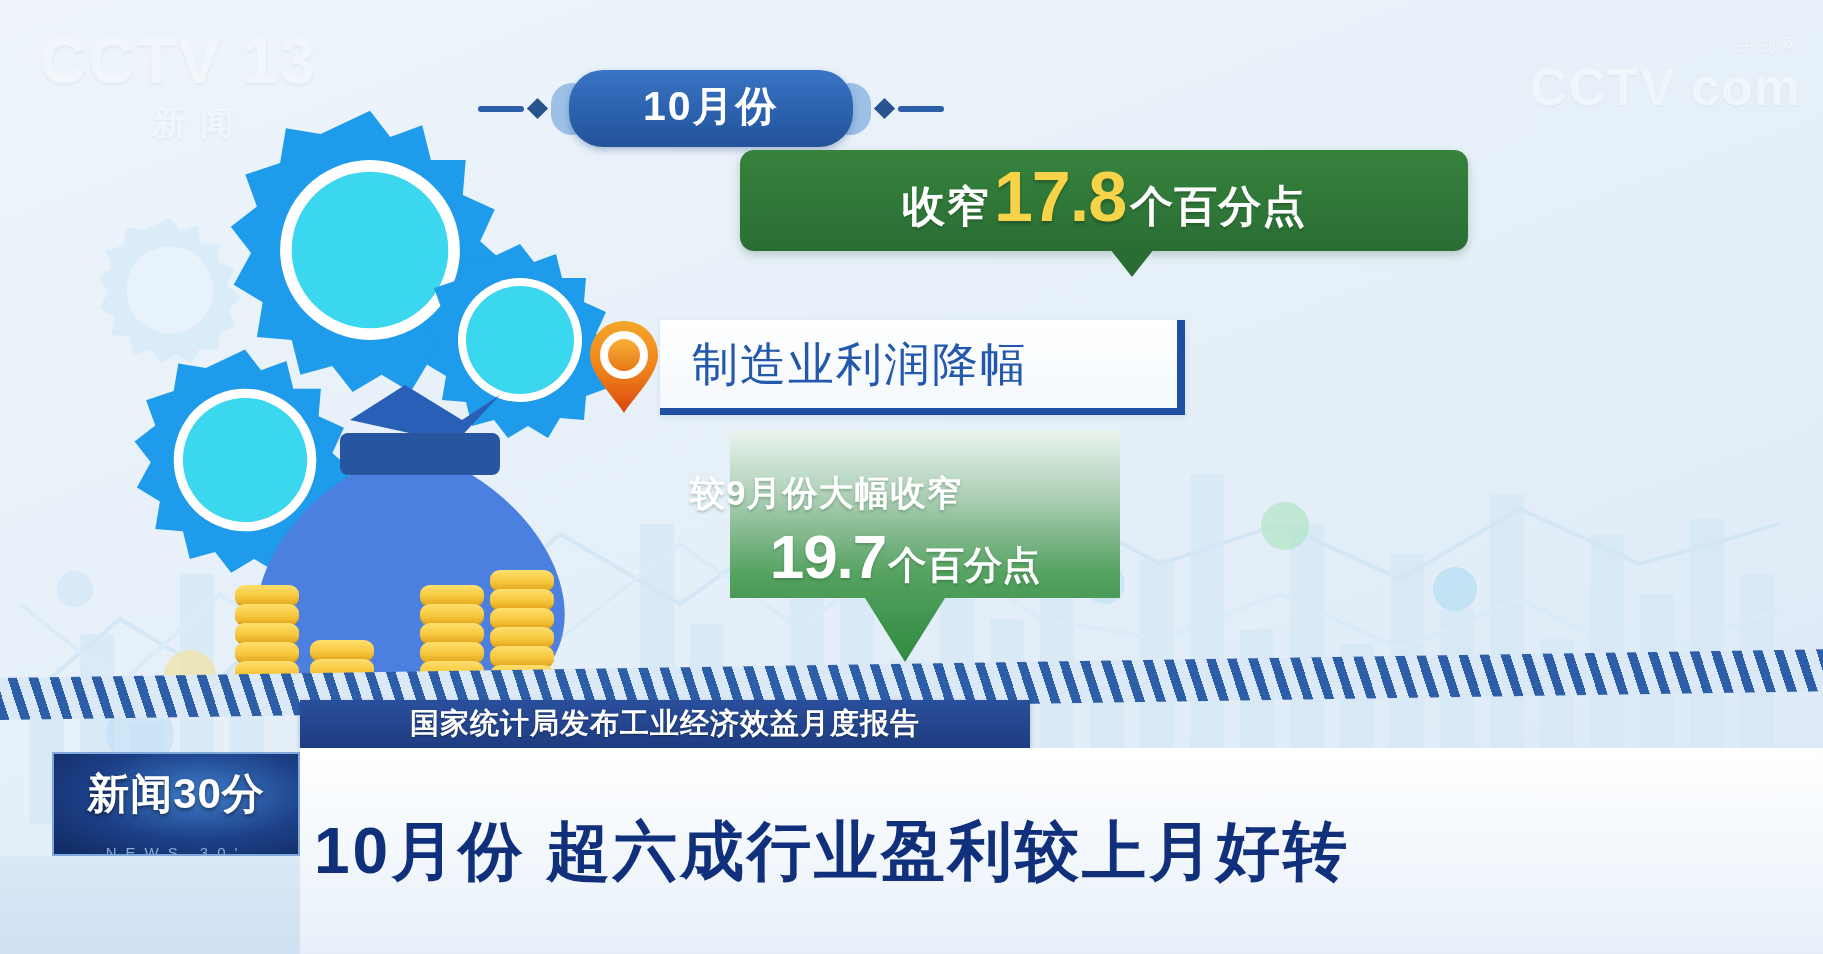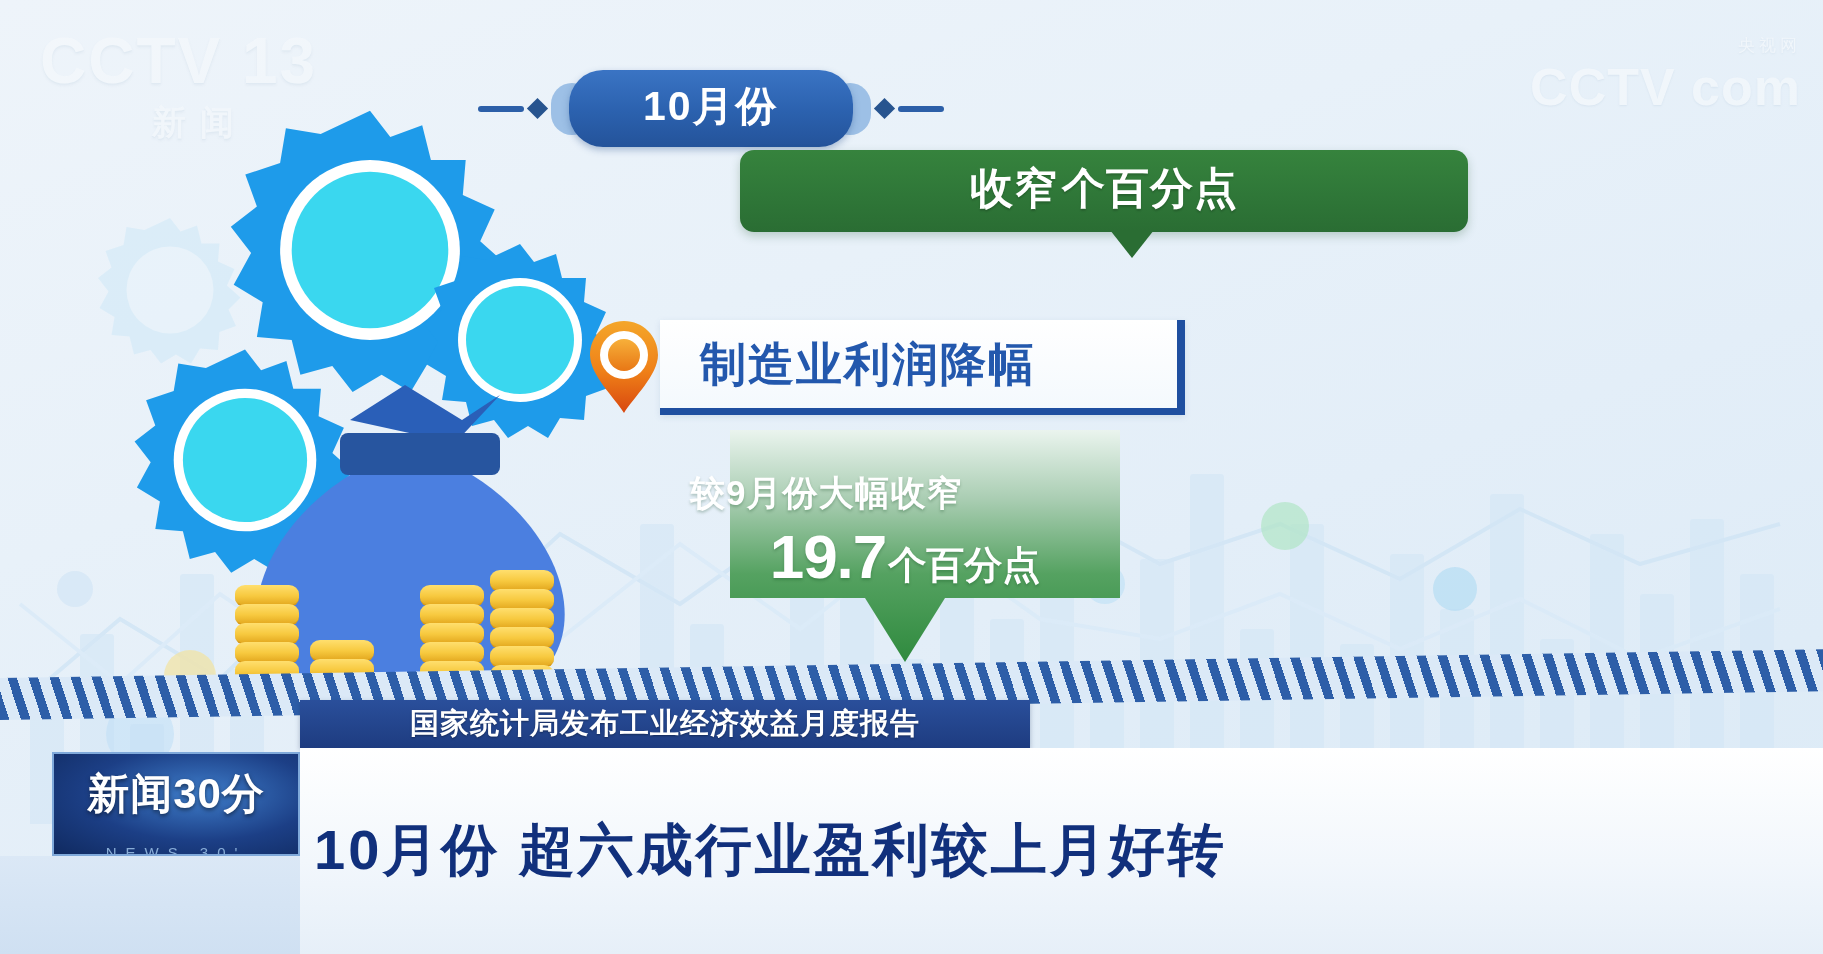--- a/index.html
+++ b/index.html
@@ -73,22 +73,22 @@
     border-left:22px solid transparent;border-right:22px solid transparent;border-top:28px solid #2a6d33;}
 
   
   .whitebox{
     position:absolute;left:660px;top:320px;width:525px;height:88px;
     background:linear-gradient(180deg,#ffffff 0%,#f4f9fd 100%);
     border-bottom:7px solid #1f4fa0;
     box-shadow:0 2px 6px rgba(110,140,175,.18);
   }
   .whitebox .wtxt{
-    color:#2358ad;font-size:46px;font-weight:bold;letter-spacing:2px;
-    line-height:88px;padding-left:40px;white-space:nowrap;
+    color:#2358ad;font-size:46px;font-weight:normal;letter-spacing:2px;
+    line-height:88px;padding-left:32px;white-space:nowrap;
   }
   .whitebox .rbar{position:absolute;right:0;top:0;width:8px;height:88px;background:#1f4fa0;}
   .pin{position:absolute;left:585px;top:318px;width:78px;height:98px;}
 
   
   .arrowbox{position:absolute;left:690px;top:430px;width:430px;height:235px;}
   .arrowbox .atxt{position:absolute;left:0;top:0;width:430px;text-align:left;}
   .arrowbox .a1{color:#fff;font-size:35px;font-weight:bold;margin-top:40px;letter-spacing:1px;
     text-shadow:0 2px 3px rgba(0,60,20,.25);}
   .arrowbox .a2{color:#fff;font-weight:bold;margin-top:4px;
@@ -109,21 +109,21 @@
     display:flex;align-items:center;justify-content:center;
     box-shadow:0 2px 5px rgba(20,40,90,.3);
   }
   .lt-ribbon span{color:#fff;font-size:29px;font-weight:bold;letter-spacing:1px;
     text-shadow:0 1px 2px rgba(0,0,0,.35);}
   .lt-main{
     position:absolute;left:300px;top:748px;width:1523px;height:206px;
     background:linear-gradient(180deg,#ffffff 0%,#f2f7fc 55%,#e6eff8 100%);
     display:flex;align-items:center;
   }
-  .lt-main span{color:#11307c;font-size:56px;font-weight:bold;letter-spacing:3px;padding-left:14px;}
+  .lt-main span{color:#11307c;font-size:64px;font-weight:bold;letter-spacing:3px;padding-left:14px;}
   .lt-logo{
     position:absolute;left:52px;top:752px;width:248px;height:104px;
     background:radial-gradient(ellipse at 60% 40%,#3f7ecb 0%,#1c3f86 55%,#102a60 100%);
     border:2px solid #7fa9da;box-sizing:border-box;overflow:hidden;
   }
   .lt-logo .cn{color:#fff;font-size:42px;font-weight:bold;text-align:center;margin-top:12px;
     letter-spacing:1px;text-shadow:0 2px 4px rgba(0,0,0,.5);}
   .lt-logo .en{color:#9cc2e8;font-size:15px;text-align:center;letter-spacing:9px;margin-top:22px;opacity:.85;}
   .lt-leftfill{position:absolute;left:0;top:856px;width:300px;height:98px;
     background:linear-gradient(180deg,#dbe8f6 0%,#cfe0f2 100%);}
@@ -254,20 +254,21 @@
     <div class="pill-cap"></div>
     <div class="pill">10月份</div>
     <div class="pill-cap-r"></div>
     <div class="deco-diamond"></div>
     <div class="deco-dash"></div>
   </div>
 
   <div class="greenbox">
     <div class="l2">
       <span>收窄</span>
+      <span class="num">17.8</span>
       <span>个百分点</span>
     </div>
     <div class="greentail"></div>
   </div>
 
   <div class="pin">
     <svg width="78" height="98" viewBox="0 0 78 98">
       <defs>
         <linearGradient id="pg" x1="0" y1="0" x2="0" y2="1">
           <stop offset="0%" stop-color="#f4a62a"></stop>

